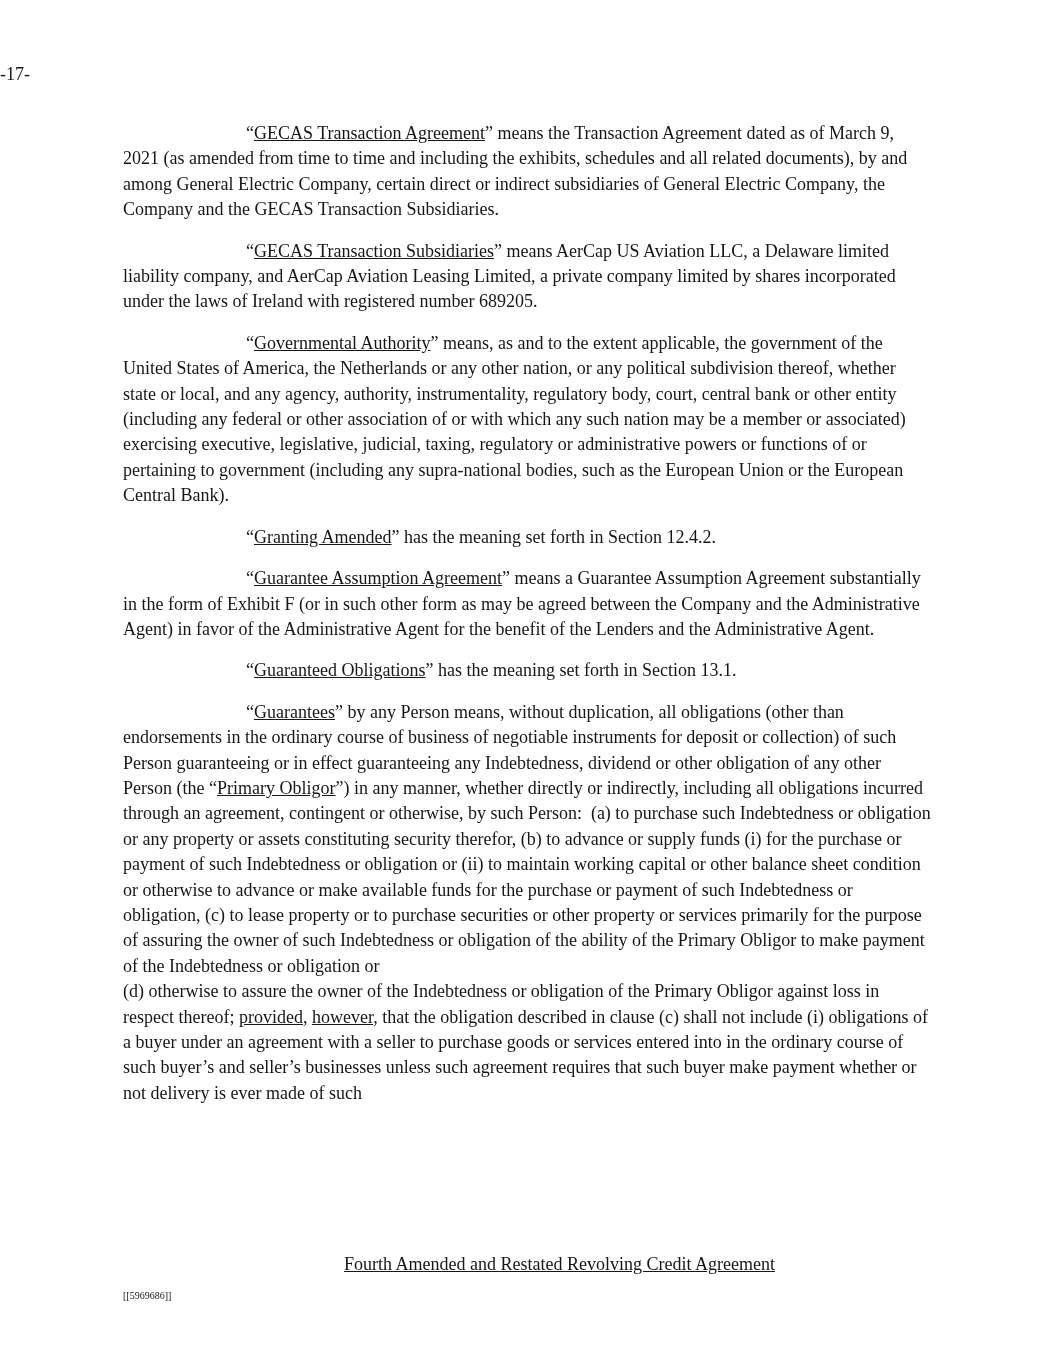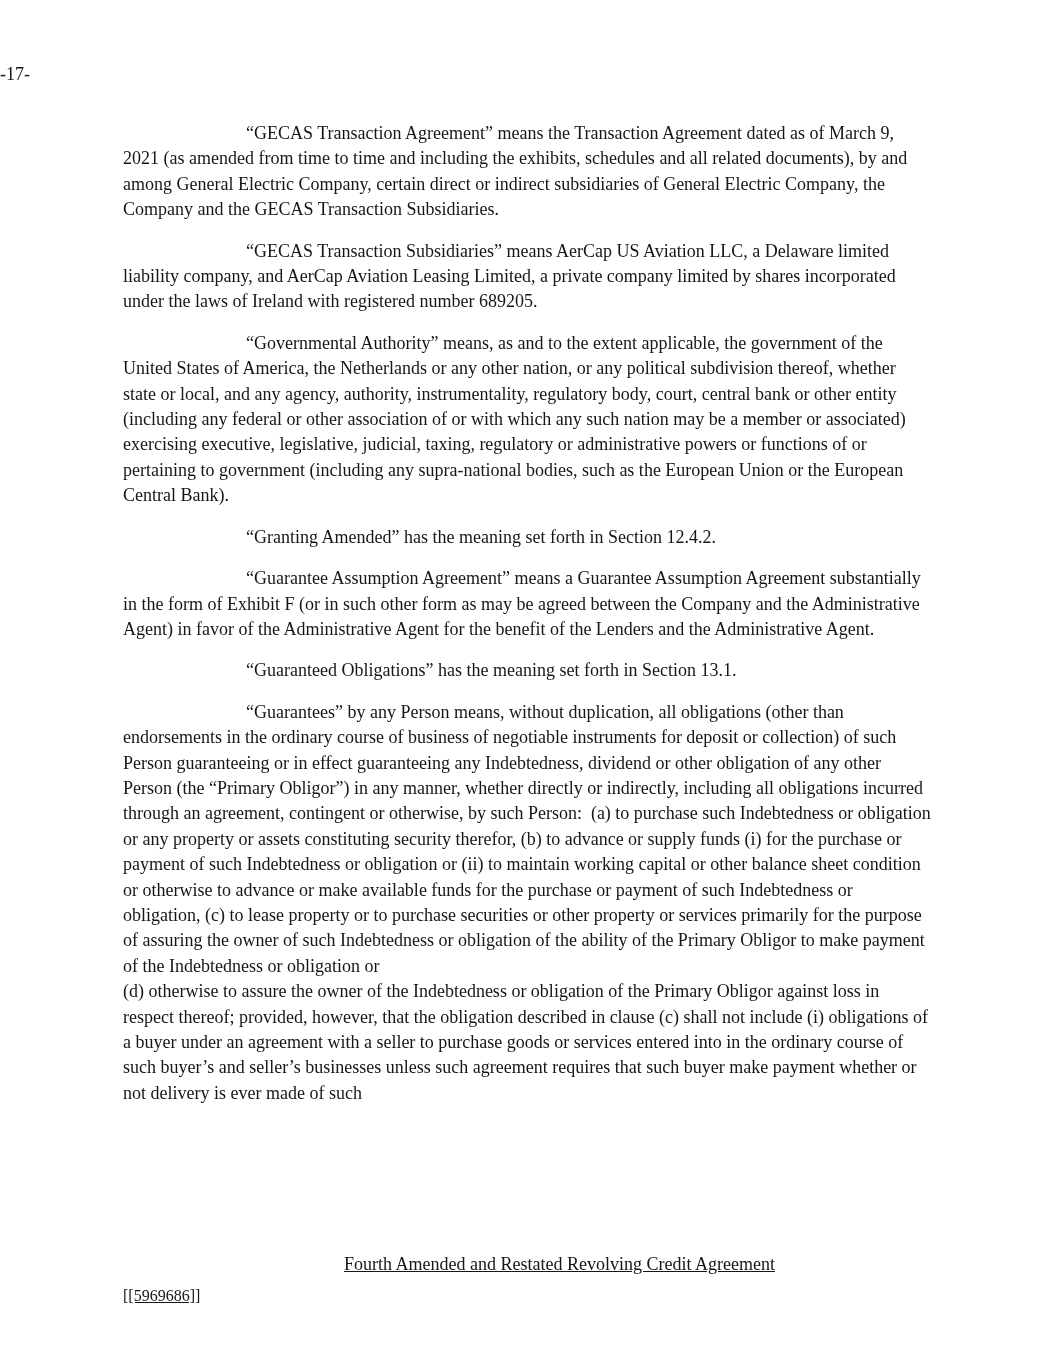--- a/index.html
+++ b/index.html
@@ -36,39 +36,39 @@
     width: 808px;
     font-size: 18px;
     line-height: 25.4px;
     text-align: left;
   }
   p.para {
     margin: 0 0 16px 0;
     text-indent: 123px;
   }
   span.u {
+    text-decoration: underline;
   }
   .footer-title {
     position: absolute;
     top: 1253px;
     left: 0;
     width: 100%;
     text-align: center;
     font-size: 18px;
     line-height: 22px;
     text-decoration: underline;
     padding-left: 32px;
   }
   .doc-stamp {
     position: absolute;
     top: 1289px;
     left: 123px;
-    font-size: 16px;
+    font-size: 10px;
     line-height: 14px;
-    text-decoration: underline;
   }
 </style>
 </head>
 <body>
 
 <div class="page">
   <div class="page-number">-17-</div>
 
   <div class="content">
       <p class="para"><span class="seg">“</span><span class="seg u">GECAS Transaction Agreement</span><span class="seg">” means the Transaction Agreement dated as of March 9, 2021 (as amended from time to time and including the exhibits, schedules and all related documents), by and among General Electric Company, certain direct or indirect subsidiaries of General Electric Company, the Company and the GECAS Transaction Subsidiaries.</span></p>

